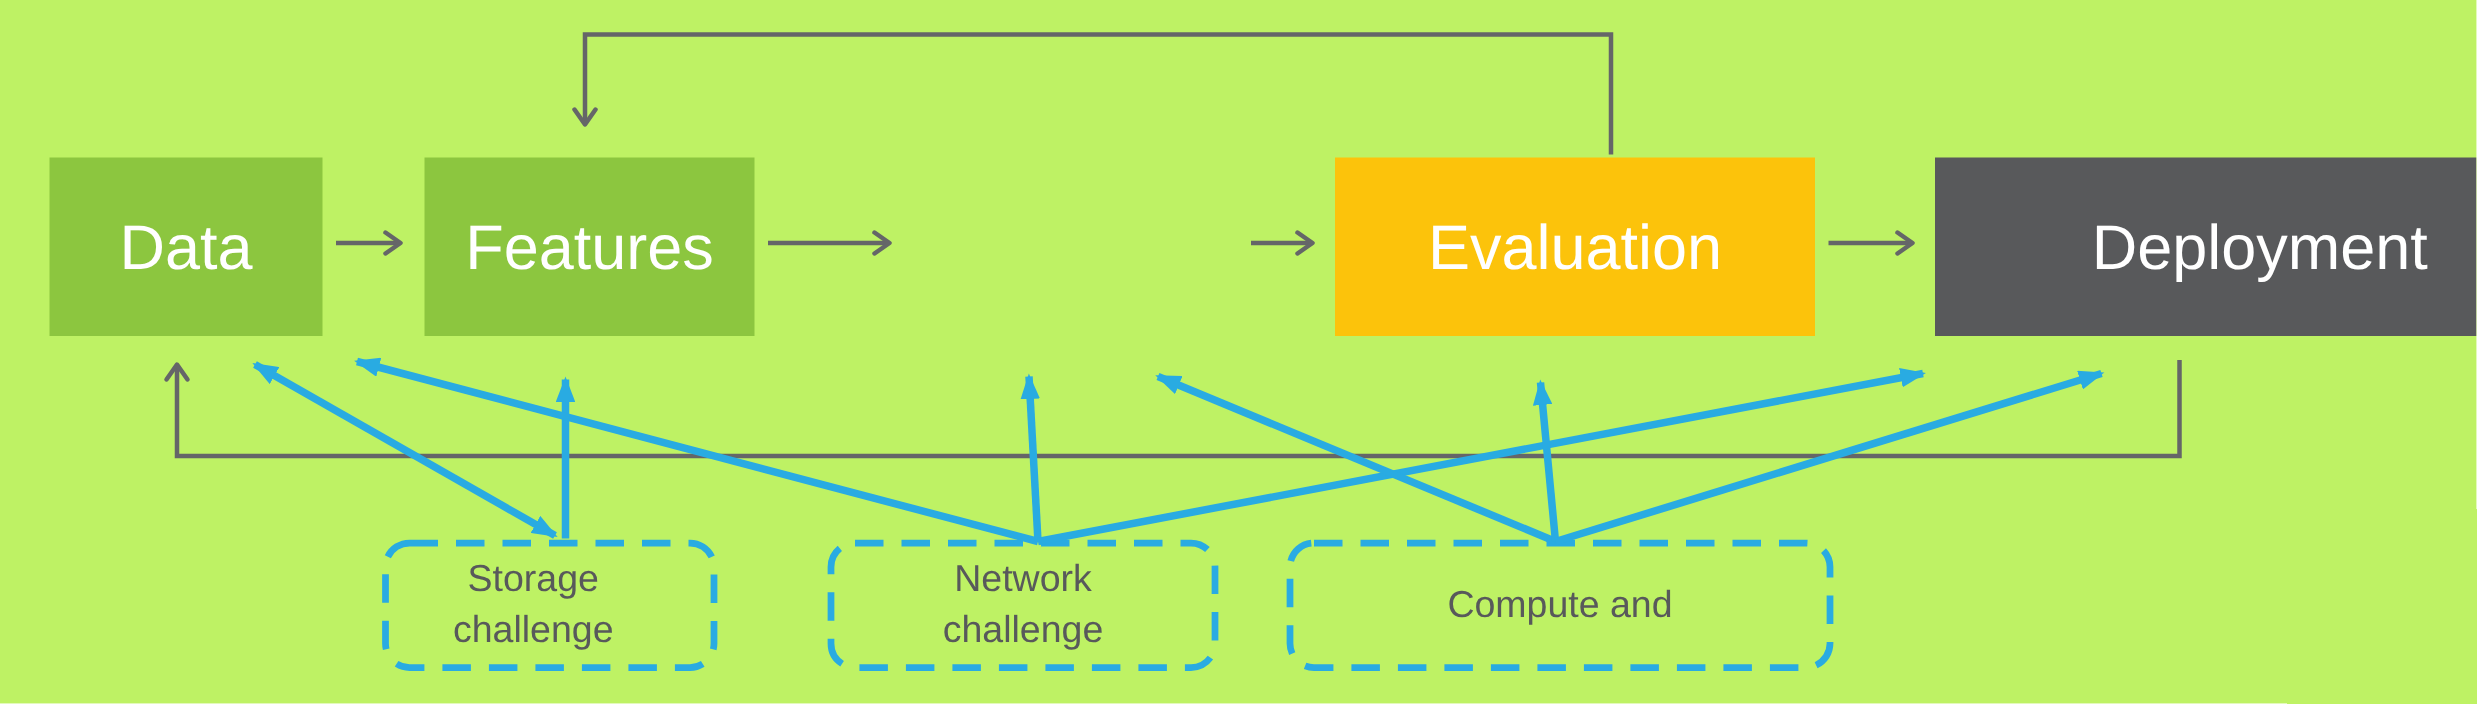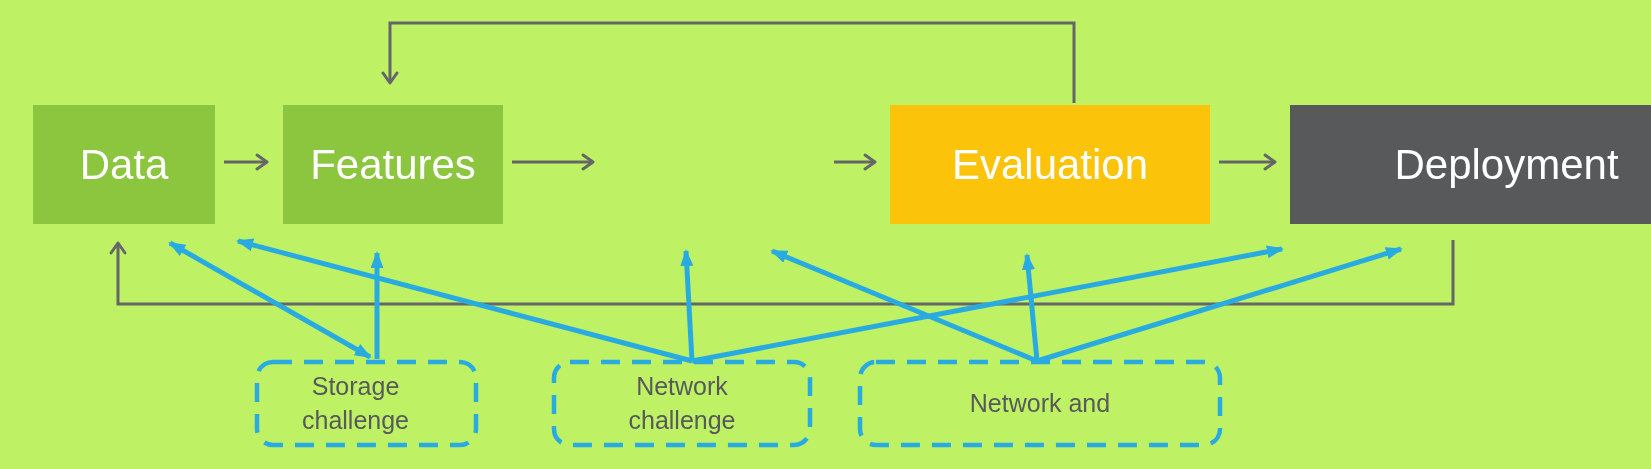--- a/index.html
+++ b/index.html
@@ -113,16 +113,16 @@
 
   <div class="challenge-label challenge-storage">
     <span>Storage</span>
     <span>challenge</span>
   </div>
   <div class="challenge-label challenge-network">
     <span>Network</span>
     <span>challenge</span>
   </div>
   <div class="challenge-label challenge-compute">
-    <span>Network and</span>
+    <span>Compute and</span>
   </div>
 
 </div>
 
 </body></html>

